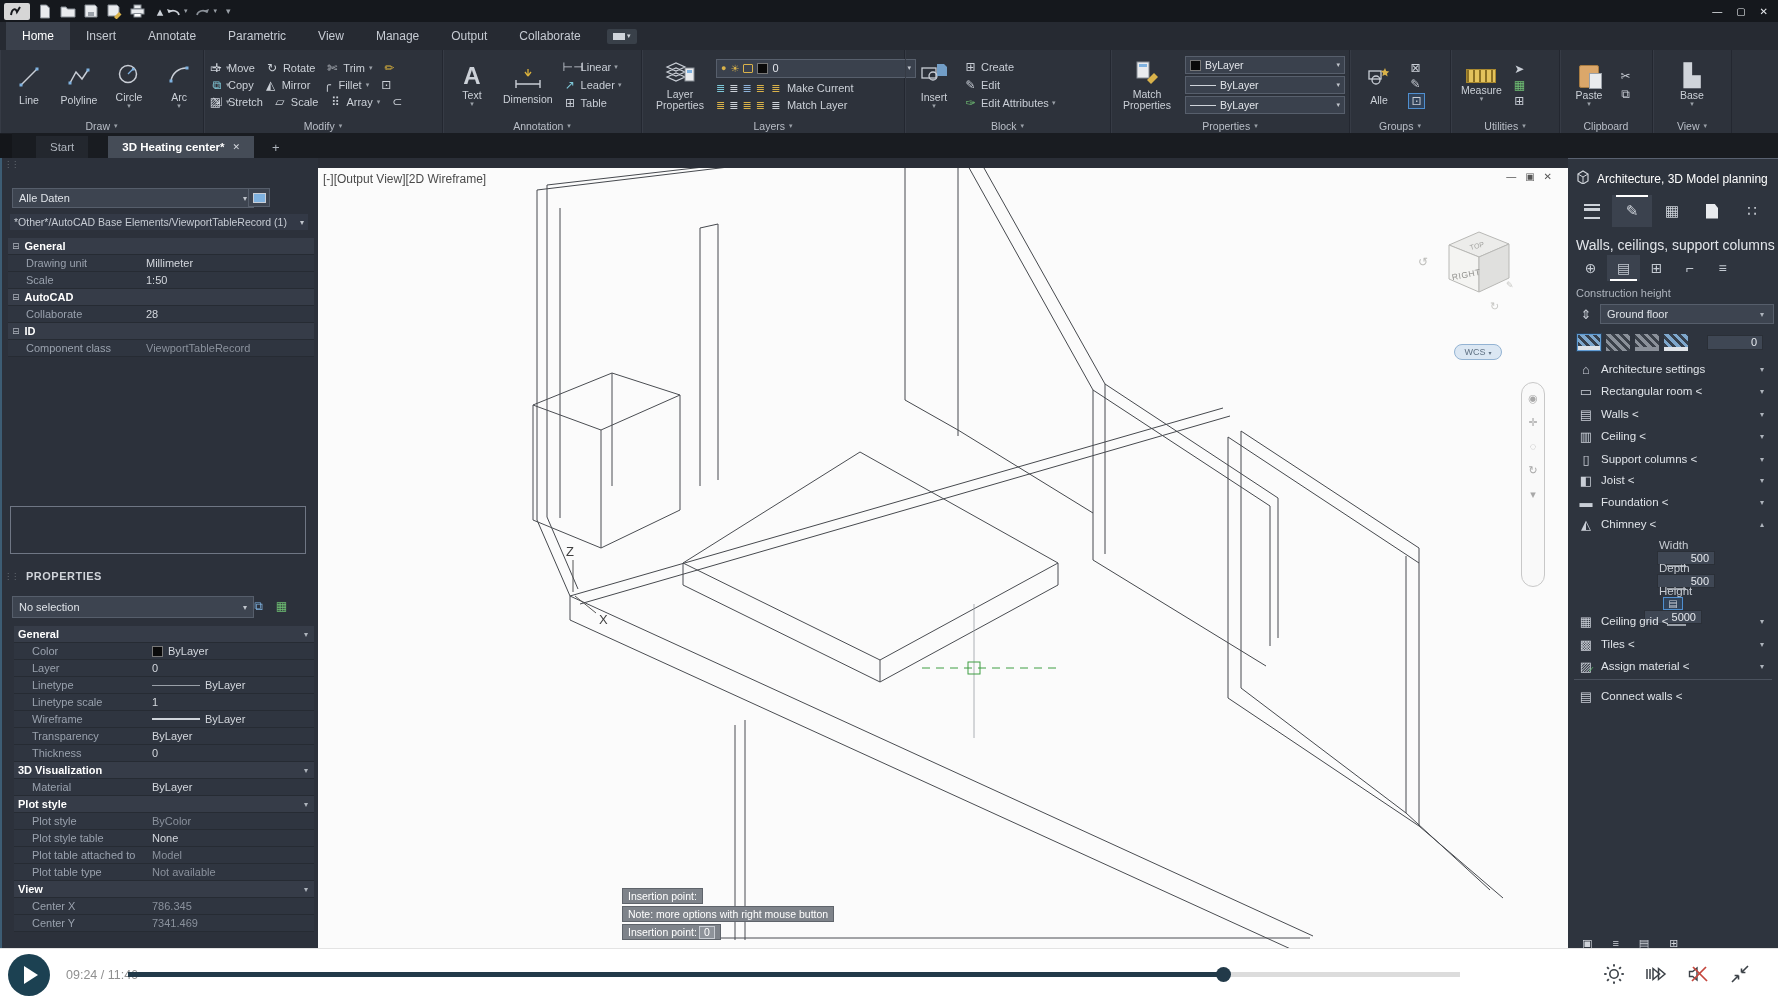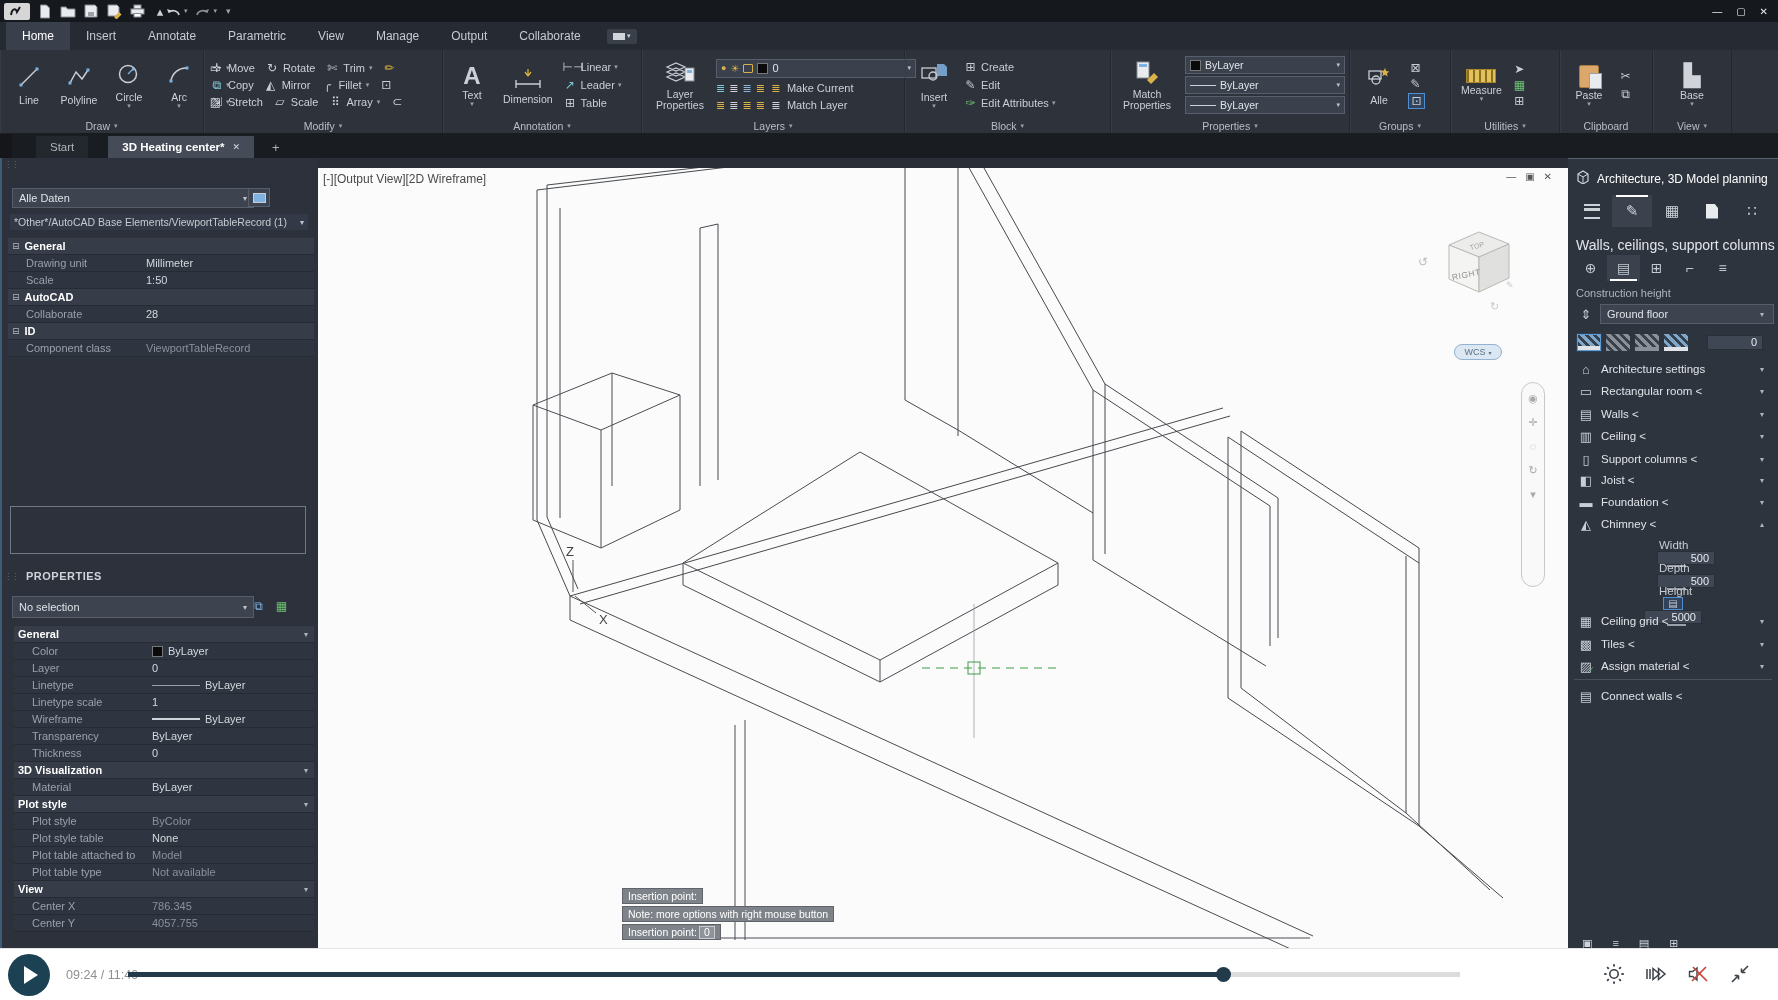--- a/index.html
+++ b/index.html
@@ -736,21 +736,21 @@
     <div class="g-sec">
         <span>View</span>
         <span class="ct">▾</span>
       </div>
     <div class="g-row">
         <span class="gl">Center X</span>
         <span class="gv dim">786.345</span>
       </div>
     <div class="g-row">
         <span class="gl">Center Y</span>
-        <span class="gv dim">4057.755</span>
+        <span class="gv dim">7341.469</span>
       </div>
   </div>
 </div>
 
 <div class="abs canvas">
   <div class="paper">
 
     <svg width="1250" height="780" viewBox="0 0 1250 780" style="position:absolute;left:0;top:0;">
       <path d="M219 22 L219 352 M229 17 L229 349 M219 22 L610 -25 M229 17 L620 -28 M242 40 L242 350 M219 352 L252 428 M229 349 L260 421 M382 60 L382 318 M400 56 L400 312 M382 60 L400 56 M252 428 L905 240 M262 436 L912 248 M587 -25 L587 232 M640 -25 L640 268 M587 232 L640 262 M640 262 L775 345 M640 -20 L775 222 M652 -25 L787 216 M775 222 L775 392 M787 216 L787 386 M775 222 L952 338 M787 216 L960 330 M952 338 L952 478 M960 330 L960 470 M775 392 L948 498 M910 269 L910 530 M923 263 L923 520 M910 269 L1101 395 M923 263 L1101 380 M1101 380 L1101 658 M1088 388 L1088 645 M910 530 L1101 658 M923 520 L1088 645 M1101 658 L1185 730 M1088 645 L1172 722" fill="none" stroke="#46494e" stroke-width="1"></path>
       <path d="M215 237 L294 205 L362 227 L283 262 Z M215 237 L215 352 M283 262 L283 380 M362 227 L362 342 M215 352 L283 380 L362 342 M294 205 L294 318 M365 395 L542 284 L740 395 L562 492 Z M365 395 L365 417 M562 492 L562 514 M740 395 L740 417 M365 417 L562 514 L740 417 M252 428 L995 768 M252 452 L988 788 M252 428 L252 452 M332 770 L992 770 M417 557 L417 772 M427 552 L427 772" fill="none" stroke="#4a4d52" stroke-width="1"></path>

